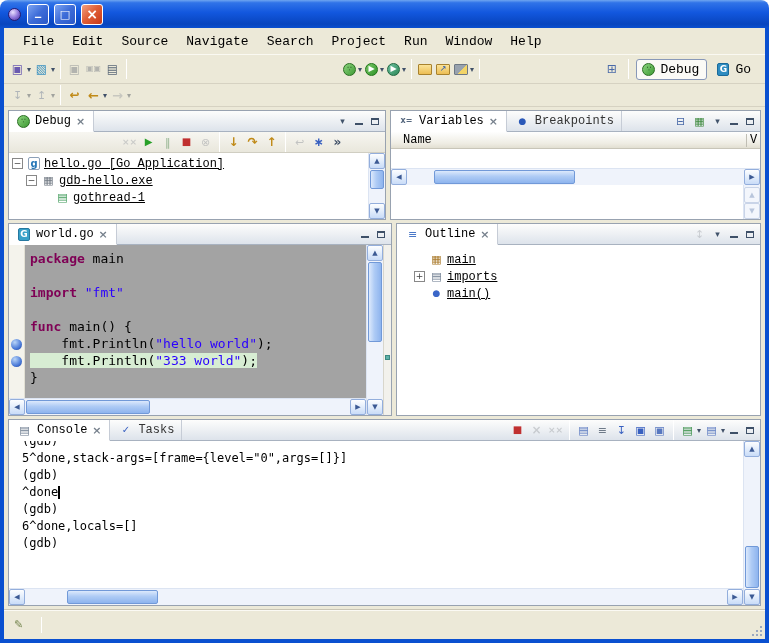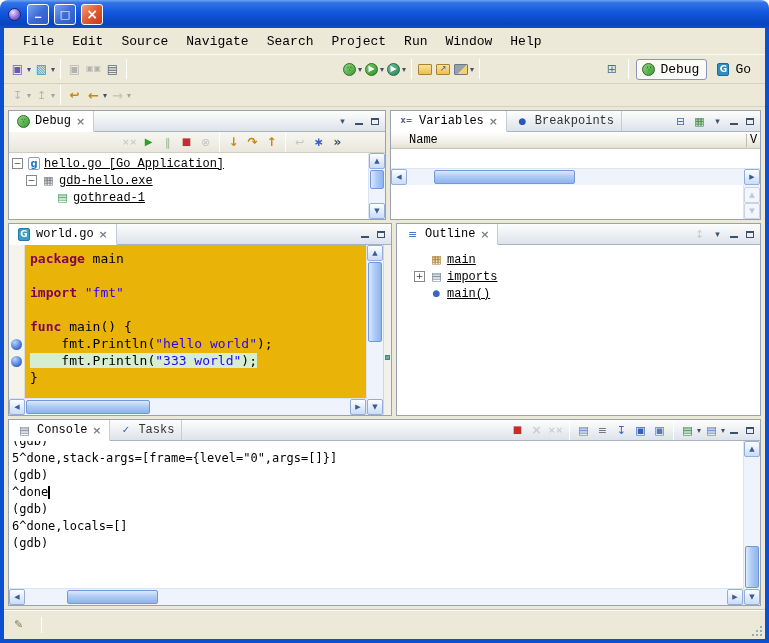--- a/index.html
+++ b/index.html
@@ -75,50 +75,50 @@
   .sbv .sb-thumb{left:1px;right:1px;background:linear-gradient(90deg,#DCE9FC,#AECBF5 45%,#8EB4EE);}
   .sbh .sb-thumb{top:1px;bottom:1px;background:linear-gradient(180deg,#DCE9FC,#AECBF5 45%,#8EB4EE);}
   .sb-dis .sb-arrow{background:#F3F6FC;border-color:#C9D4E8;}
 
   
   .dbody{flex:1;display:flex;min-height:0;}
 
   
   .vhdr{flex:0 0 17px;display:flex;align-items:center;font-size:12px;
     background:linear-gradient(180deg,#FEFEFE,#EFEDE4 70%,#E2DFD2);border-bottom:1px solid #C8C5B8;}
-  .vhdr .hname{flex:1;padding-left:18px;}
+  .vhdr .hname{flex:1;padding-left:12px;}
   .hdr-sep{width:1px;height:13px;background:#C0BEB4;}
   .vhdr .hval{width:13px;padding-left:3px;overflow:hidden;}
   .vtree{flex:0 0 19px;background:#fff;}
   .vdetail{flex:1;display:flex;background:#fff;min-height:0;}
   .vdetail .fill{flex:1;}
   .dimcol{flex:0 0 17px;display:flex;flex-direction:column;justify-content:flex-end;background:#EFF3FB;border-left:1px solid #DCE4F2;}
 
   
   .edmain{flex:1;display:flex;min-height:0;}
   .edleft{flex:1;display:flex;flex-direction:column;min-width:0;}
   .edbody{flex:1;display:flex;min-height:0;}
   .ruler{flex:0 0 16px;background:#F4F3EC;border-right:1px solid #E2E0D4;position:relative;}
   .bp{position:absolute;left:2px;width:11px;height:11px;border-radius:50%;
     background:radial-gradient(circle at 35% 30%,#B8D4F8,#4A7AD8 60%,#1A3C98);}
-  .codewrap{flex:1;overflow:hidden;padding-top:6px;background:#eab308;}
+  .codewrap{flex:1;overflow:hidden;padding-top:6px;background:#a3a3a3;}
   .cline{height:17px;font:13px "DejaVu Sans Mono",monospace;white-space:pre;padding-left:5px;}
   .tk-kw{color:#7F0055;font-weight:bold;}
   .tk-str{color:#2A00FF;}
   .tk-pl{color:#000;}
   .curline{background:#D7EDD3;}
   .overview{flex:0 0 8px;background:#F2F1EC;border-left:1px solid #D8D6CC;position:relative;}
   .ov-mark{position:absolute;left:1px;top:110px;width:5px;height:5px;background:#5FB0A8;border:1px solid #3A8880;}
 
   
   .clabel{flex:0 0 17px;display:flex;align-items:center;background:#F1F0EA;border-bottom:1px solid #D4D2C6;
     font-size:12px;font-weight:bold;padding-left:4px;}
   .cmain{flex:1;display:flex;min-height:0;}
   .cleft{flex:1;display:flex;flex-direction:column;min-width:0;}
-  .ctext{flex:1;overflow:hidden;padding-left:3px;}
+  .ctext{flex:1;overflow:hidden;padding-left:13px;}
   .ctext-inner{margin-top:-7px;}
   .conline{height:17px;font:12px "DejaVu Sans Mono",monospace;white-space:pre;}
   .caret{display:inline-block;width:2px;height:13px;background:#000;vertical-align:text-bottom;}
 
   
   .statusbar{flex:0 0 30px;background:#ECE9D8;border-top:1px solid #C9C5B5;box-shadow:inset 0 1px 0 #FBFAF4;
     display:flex;align-items:center;padding:0 6px;position:relative;}
   .ssep{width:1px;height:16px;background:#C4C0B0;border-right:1px solid #FFF;margin-left:14px;}
   .grip{position:absolute;right:1px;bottom:1px;width:13px;height:13px;}
   .grip::after{content:"";position:absolute;width:2px;height:2px;right:2px;bottom:2px;background:#9AA8C0;

